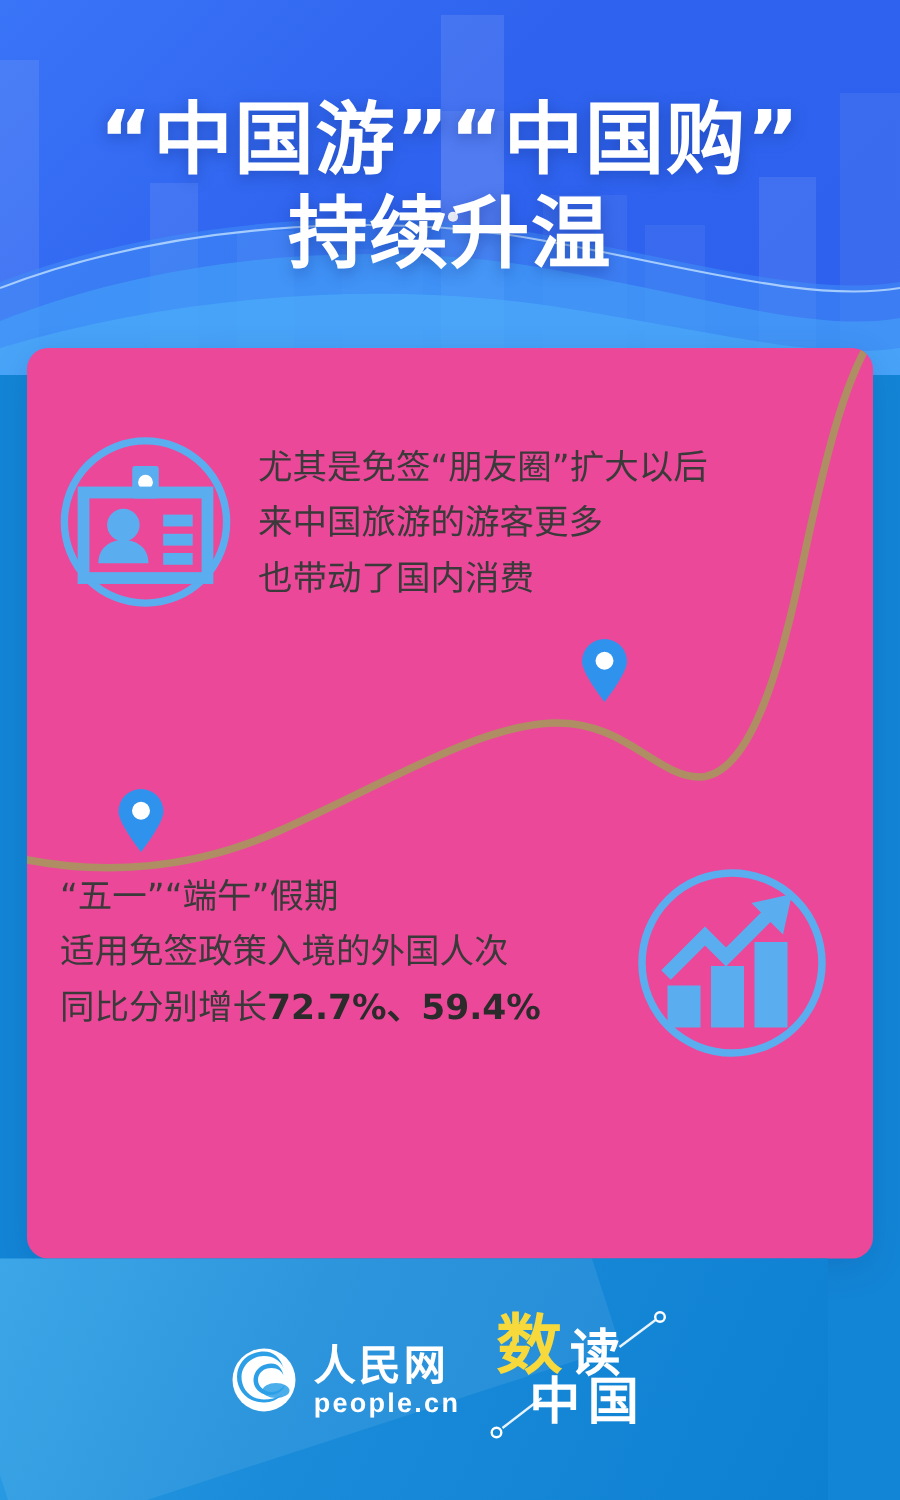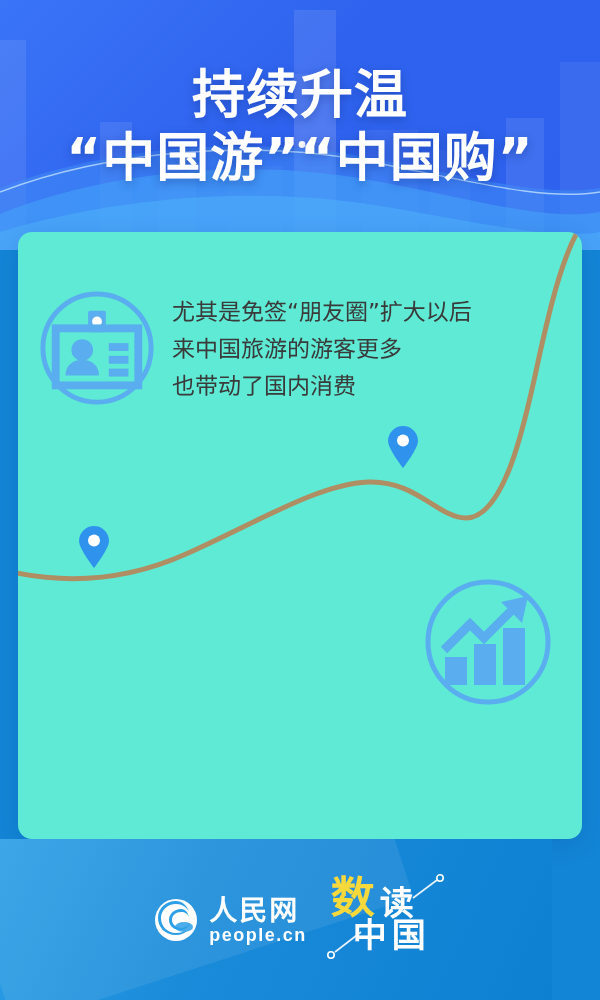--- a/index.html
+++ b/index.html
@@ -73,21 +73,21 @@
   .title-line.l1 { font-size: 53px; line-height: 62px; }
   .title-line.l2 { font-size: 53px; line-height: 64px; }
 
   
   .card {
     position: absolute;
     left: 18px;
     top: 232px;
     width: 564px;
     height: 607px;
-    background: #5eead4;
+    background: #ec4899;
     border-radius: 14px;
     box-shadow: 0 6px 22px rgba(10,60,130,0.18);
     overflow: hidden;
   }
 
   .curve-svg {
     position: absolute;
     left: 0; top: 0;
     width: 564px; height: 607px;
   }
@@ -225,22 +225,22 @@
 
     <svg class="wave-svg" viewBox="0 0 600 130" preserveAspectRatio="none">
       <path d="M0,48 C110,6 250,-4 360,16 C460,34 540,58 600,48 L600,130 L0,130 Z" fill="#3F8CF5" opacity="0.55"></path>
       <path d="M0,74 C110,30 250,18 370,40 C470,58 545,82 600,72 L600,130 L0,130 Z" fill="#45A2F8" opacity="0.60"></path>
       <path d="M0,92 C120,56 260,46 380,66 C480,82 548,100 600,92 L600,130 L0,130 Z" fill="#4FB1FA" opacity="0.55"></path>
       <path d="M0,52 C110,10 250,0 360,20 C460,38 540,62 600,52" fill="none" stroke="#BFE0FF" stroke-width="1.4" opacity="0.8"></path>
       <circle cx="302" cy="4.5" r="3.4" fill="#ffffff"></circle>
     </svg>
 
     <div class="title-block">
+      <span class="title-line l1">“中国游”“中国购”</span>
       <span class="title-line l2">持续升温</span>
-      <span class="title-line l1">“中国游”“中国购”</span>
     </div>
   </div>
 
   <div class="card">
 
     <svg class="curve-svg" viewBox="0 0 564 607" preserveAspectRatio="none">
       <path d="M-6,340 C50,352 110,348 168,322 C236,292 300,252 350,250
                C398,248 420,286 448,286 C486,286 506,196 520,130
                C534,66 546,20 564,-8" fill="none" stroke="#B08E63" stroke-width="5" stroke-linecap="round"></path>
     </svg>
@@ -263,20 +263,23 @@
       <rect x="52" y="68" width="22" height="41" fill="#5AAEEF"></rect>
       <rect x="81" y="52" width="22" height="57" fill="#5AAEEF"></rect>
       <path d="M22,74 L48,48 L62,62 L94,30" fill="none" stroke="#5AAEEF" stroke-width="9" stroke-linejoin="miter" stroke-linecap="butt"></path>
       <path d="M106,20 L100,47 L79,26 Z" fill="#5AAEEF"></path>
     </svg>
 
     <div class="para top">尤其是免签“朋友圈”扩大以后
 来中国旅游的游客更多
 也带动了国内消费</div>
 
+    <div class="para bot"><span>“五一”“端午”假期
+适用免签政策入境的外国人次
+同比分别增长</span><b>72.7%</b><b>、</b><b>59.4%</b></div>
 
     <svg class="pin pin1" viewBox="0 0 34 44">
       <path d="M17,43 C17,43 2,24 2,16 A15,15 0 1 1 32,16 C32,24 17,43 17,43 Z" fill="#2F93EE"></path>
       <circle cx="17" cy="15.5" r="6" fill="#ffffff"></circle>
     </svg>
     <svg class="pin pin2" viewBox="0 0 34 44">
       <path d="M17,43 C17,43 2,24 2,16 A15,15 0 1 1 32,16 C32,24 17,43 17,43 Z" fill="#2F93EE"></path>
       <circle cx="17" cy="15.5" r="6" fill="#ffffff"></circle>
     </svg>
   </div>

